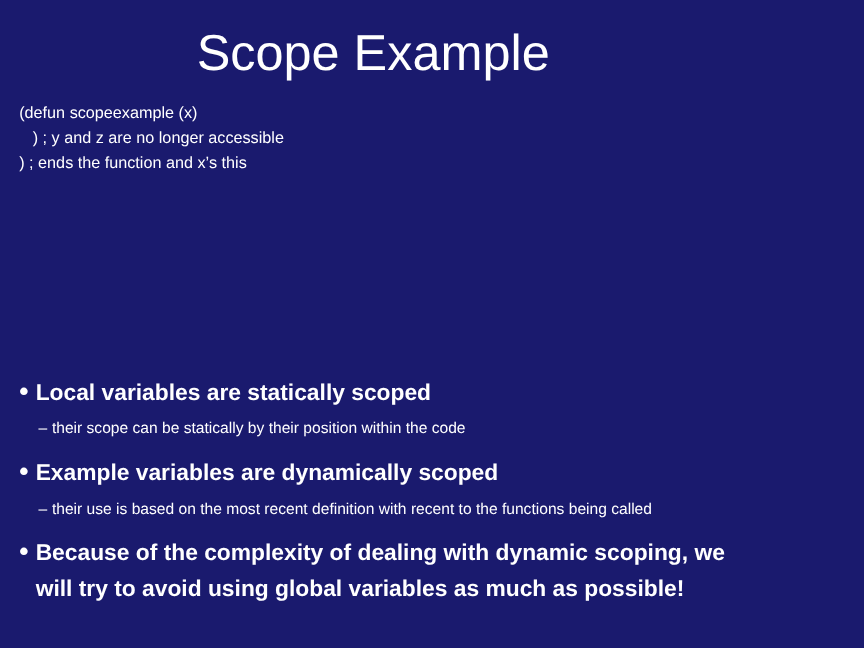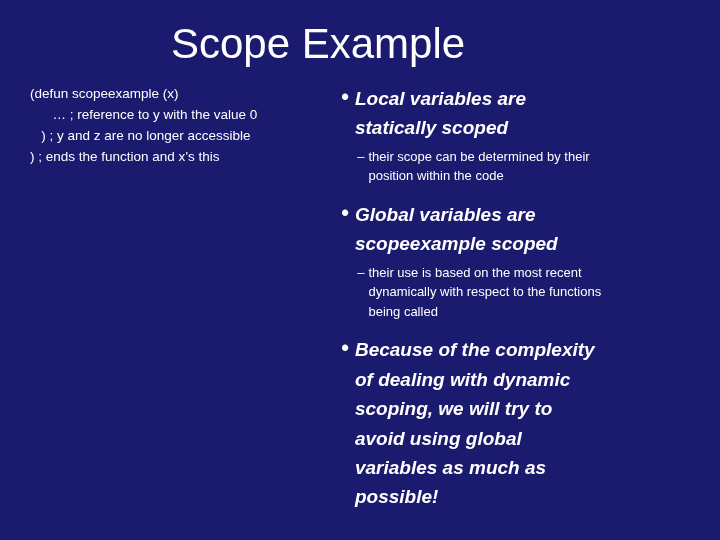--- a/index.html
+++ b/index.html
@@ -9,37 +9,37 @@
       height: 540px;
       background: #1a1a6e;
       font-family: Arial, Helvetica, sans-serif;
       color: white;
       overflow: hidden;
     }
 
     .slide {
       width: 636px;
       height: 540px;
-      padding: 20px 30px 20px 30px;
+      padding: 20px 30px 20px 16px;
       display: flex;
       flex-direction: column;
     }
 
     .title {
       text-align: center;
       font-size: 42px;
       font-weight: normal;
       color: white;
       margin-bottom: 16px;
       font-family: Arial, Helvetica, sans-serif;
     }
 
     .content-area {
       display: flex;
-      flex-direction: row;
+      flex-direction: column;
       flex: 1;
       gap: 20px;
     }
 
     .left-panel {
       flex: 1.1;
       font-size: 13.5px;
       line-height: 1.55;
       color: white;
       font-family: Arial, Helvetica, sans-serif;
@@ -79,21 +79,20 @@
 
     .bullet-dot {
       font-size: 22px;
       line-height: 1.2;
       flex-shrink: 0;
     }
 
     .bullet-text {
       font-size: 19px;
       font-weight: bold;
-      font-style: italic;
     }
 
     .sub-bullet {
       margin-left: 16px;
       font-size: 13px;
       font-weight: normal;
       color: white;
       line-height: 1.5;
     }
 
@@ -111,49 +110,48 @@
 
 <div class="slide">
   <h1 class="title">Scope Example</h1>
 
   <div class="content-area">
 
     <div class="left-panel">
       <div class="code-block">
 
       <div>(defun scopeexample (x)</div>
-          <div>&nbsp;&nbsp;&nbsp;&nbsp;&nbsp;&nbsp;… ; reference to y with the value 0</div>
           <div>&nbsp;&nbsp;&nbsp;) ; y and z are no longer accessible</div>
           <div>) ; ends the function and x’s this</div>
         </div>
     </div>
 
     <div class="right-panel">
 
     <div class="bullet-section">
           <div class="bullet-header">
             <span class="bullet-dot">•</span>
             <span class="bullet-text">Local variables are statically scoped</span>
           </div>
           <div class="sub-bullet">
             <div>
               <span class="sub-dash">–</span>
-              <span>their scope can be determined by their position within the code</span>
+              <span>their scope can be statically by their position within the code</span>
             </div>
           </div>
         </div>
         <div class="bullet-section">
           <div class="bullet-header">
             <span class="bullet-dot">•</span>
-            <span class="bullet-text">Global variables are scopeexample scoped</span>
+            <span class="bullet-text">Example variables are dynamically scoped</span>
           </div>
           <div class="sub-bullet">
             <div>
               <span class="sub-dash">–</span>
-              <span>their use is based on the most recent dynamically with respect to the functions being called</span>
+              <span>their use is based on the most recent definition with recent to the functions being called</span>
             </div>
           </div>
         </div>
         <div class="bullet-section">
           <div class="bullet-header">
             <span class="bullet-dot">•</span>
             <span class="bullet-text">Because of the complexity of dealing with dynamic scoping, we will try to avoid using global variables as much as possible!</span>
           </div>
         </div>
       </div>

